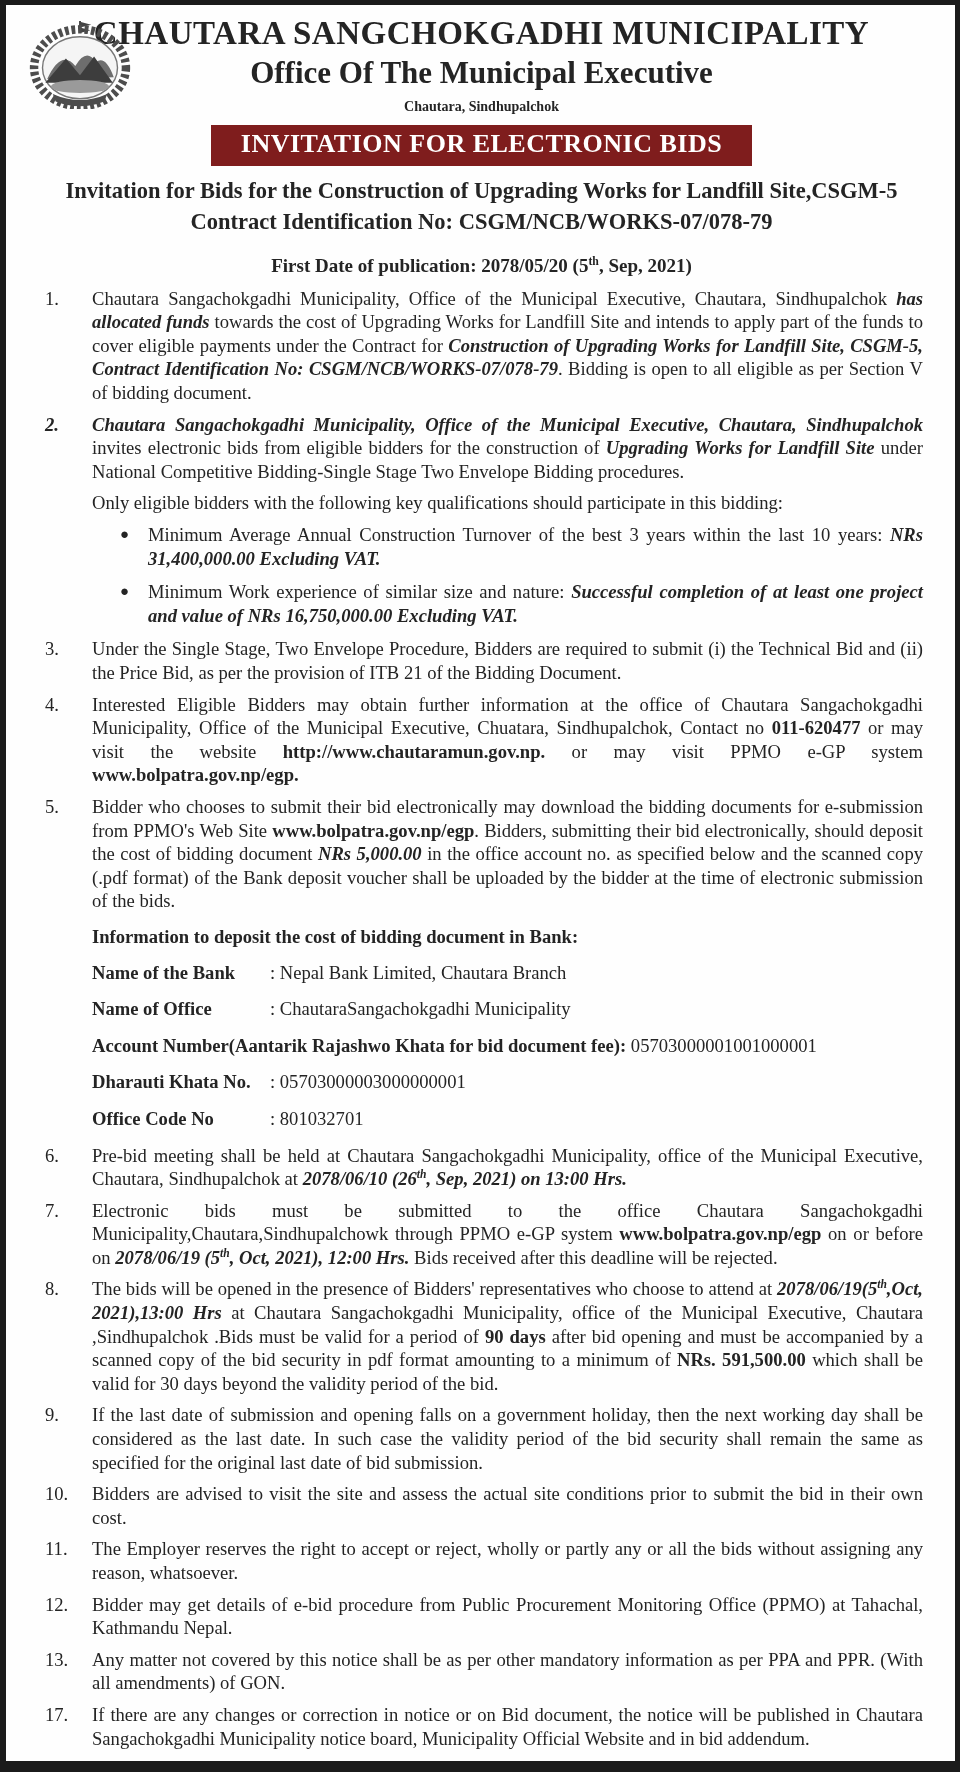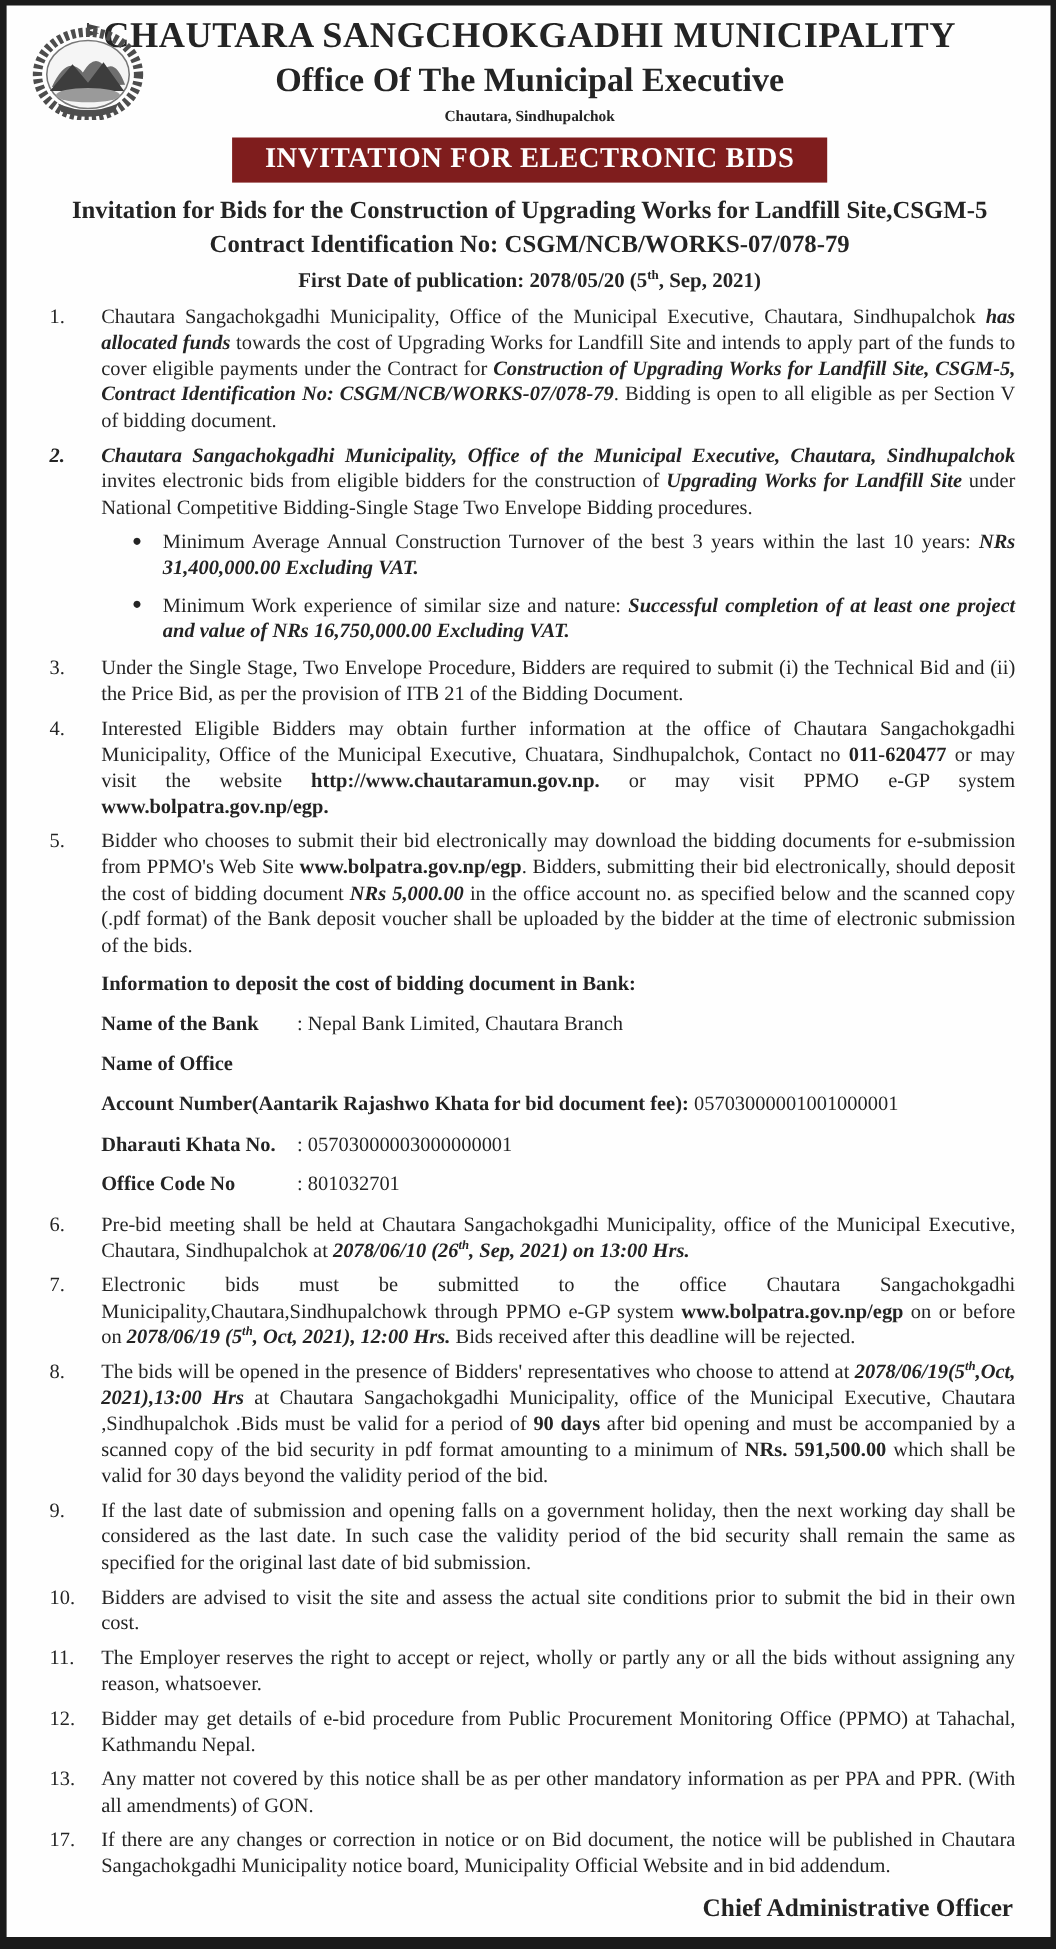--- a/index.html
+++ b/index.html
@@ -23,21 +23,21 @@
   .org{font-size:33px;font-weight:bold;margin:4px 0 0;letter-spacing:.5px;}
   .office{font-size:31px;font-weight:bold;margin:3px 0 0;}
   .loc{font-size:14px;font-weight:bold;margin:8px 0 0;}
   .bannerwrap{margin:10px 0 0;}
   .banner{
     display:inline-block;background:#7f1d1d;color:#fff;
     font-size:26px;font-weight:bold;letter-spacing:.5px;
     padding:5px 30px 7px;line-height:1.1;
   }
   .subject{font-size:22.5px;font-weight:bold;line-height:1.38;margin:9px 0 0;}
-  .pub{font-size:19px;font-weight:bold;margin:8px 0 10px;text-align:center;}
+  .pub{font-size:19px;font-weight:bold;margin:18px 0 10px;text-align:center;}
   sup{font-size:.62em;line-height:0;}
   
   .notice{font-size:18.6px;line-height:23.6px;}
   .blk{margin:0 0 8px;}
   .blk.item{display:flex;}
   .num{flex:0 0 52px;padding-left:5px;box-sizing:border-box;}
   .num.rbi{font-weight:bold;font-style:italic;}
   .bod{flex:1;text-align:justify;}
   .blk.para,.blk.bankhead,.blk.bankpara{margin-left:52px;text-align:justify;}
   .blk.bullet{display:flex;margin-left:52px;margin-bottom:10px;}
@@ -82,20 +82,21 @@
 
   <div class="notice">
       <div class="blk item">
         <span class="num ">1.</span>
         <span class="bod"><span>Chautara Sangachokgadhi Municipality, Office of the Municipal Executive, Chautara, Sindhupalchok </span><span class="rbi">has allocated funds</span><span> towards the cost of Upgrading Works for Landfill Site and intends to apply part of the funds to cover eligible payments under the Contract for </span><span class="rbi">Construction of Upgrading Works for Landfill Site, CSGM-5, Contract Identification No: CSGM/NCB/WORKS-07/078-79</span><span>. Bidding is open to all eligible as per Section V of bidding document.</span></span>
       </div>
       <div class="blk item">
         <span class="num rbi">2.</span>
         <span class="bod"><span class="rbi">Chautara Sangachokgadhi Municipality, Office of the Municipal Executive, Chautara, Sindhupalchok</span><span> invites electronic bids from eligible bidders for the construction of </span><span class="rbi">Upgrading Works for Landfill Site</span><span> under National Competitive Bidding-Single Stage Two Envelope Bidding procedures.</span></span>
       </div>
+      <div class="blk para"><span class="bod"><span>Only eligible bidders with the following key qualifications should participate in this bidding:</span></span></div>
       <div class="blk bullet">
         <span class="dot">●</span>
         <span class="bod"><span>Minimum Average Annual Construction Turnover of the best 3 years within the last 10 years: </span><span class="rbi">NRs 31,400,000.00 Excluding VAT.</span></span>
       </div>
       <div class="blk bullet">
         <span class="dot">●</span>
         <span class="bod"><span>Minimum Work experience of similar size and nature: </span><span class="rbi">Successful completion of at least one project and value of NRs 16,750,000.00 Excluding VAT.</span></span>
       </div>
       <div class="blk item">
         <span class="num ">3.</span>
@@ -109,20 +110,21 @@
         <span class="num ">5.</span>
         <span class="bod"><span>Bidder who chooses to submit their bid electronically may download the bidding documents for e-submission from PPMO's Web Site </span><span class="rb">www.bolpatra.gov.np/egp</span><span>. Bidders, submitting their bid electronically, should deposit the cost of bidding document </span><span class="rbi">NRs 5,000.00</span><span> in the office account no. as specified below and the scanned copy (.pdf format) of the Bank deposit voucher shall be uploaded by the bidder at the time of electronic submission of the bids.</span></span>
       </div>
       <div class="blk bankhead"><span class="bod"><span class="rb">Information to deposit the cost of bidding document in Bank:</span></span></div>
       <div class="blk bankrow">
         <span class="blab">Name of the Bank</span>
         <span class="bod"><span>: Nepal Bank Limited, Chautara Branch</span></span>
       </div>
       <div class="blk bankrow">
         <span class="blab">Name of Office</span>
+        <span class="bod"><span>: ChautaraSangachokgadhi Municipality</span></span>
       </div>
       <div class="blk bankpara"><span class="bod"><span class="rb">Account Number(Aantarik Rajashwo Khata for bid document fee):  </span><span>05703000001001000001</span></span></div>
       <div class="blk bankrow">
         <span class="blab">Dharauti Khata No.</span>
         <span class="bod"><span>: 05703000003000000001</span></span>
       </div>
       <div class="blk bankrow">
         <span class="blab">Office Code No</span>
         <span class="bod"><span>: 801032701</span></span>
       </div>

